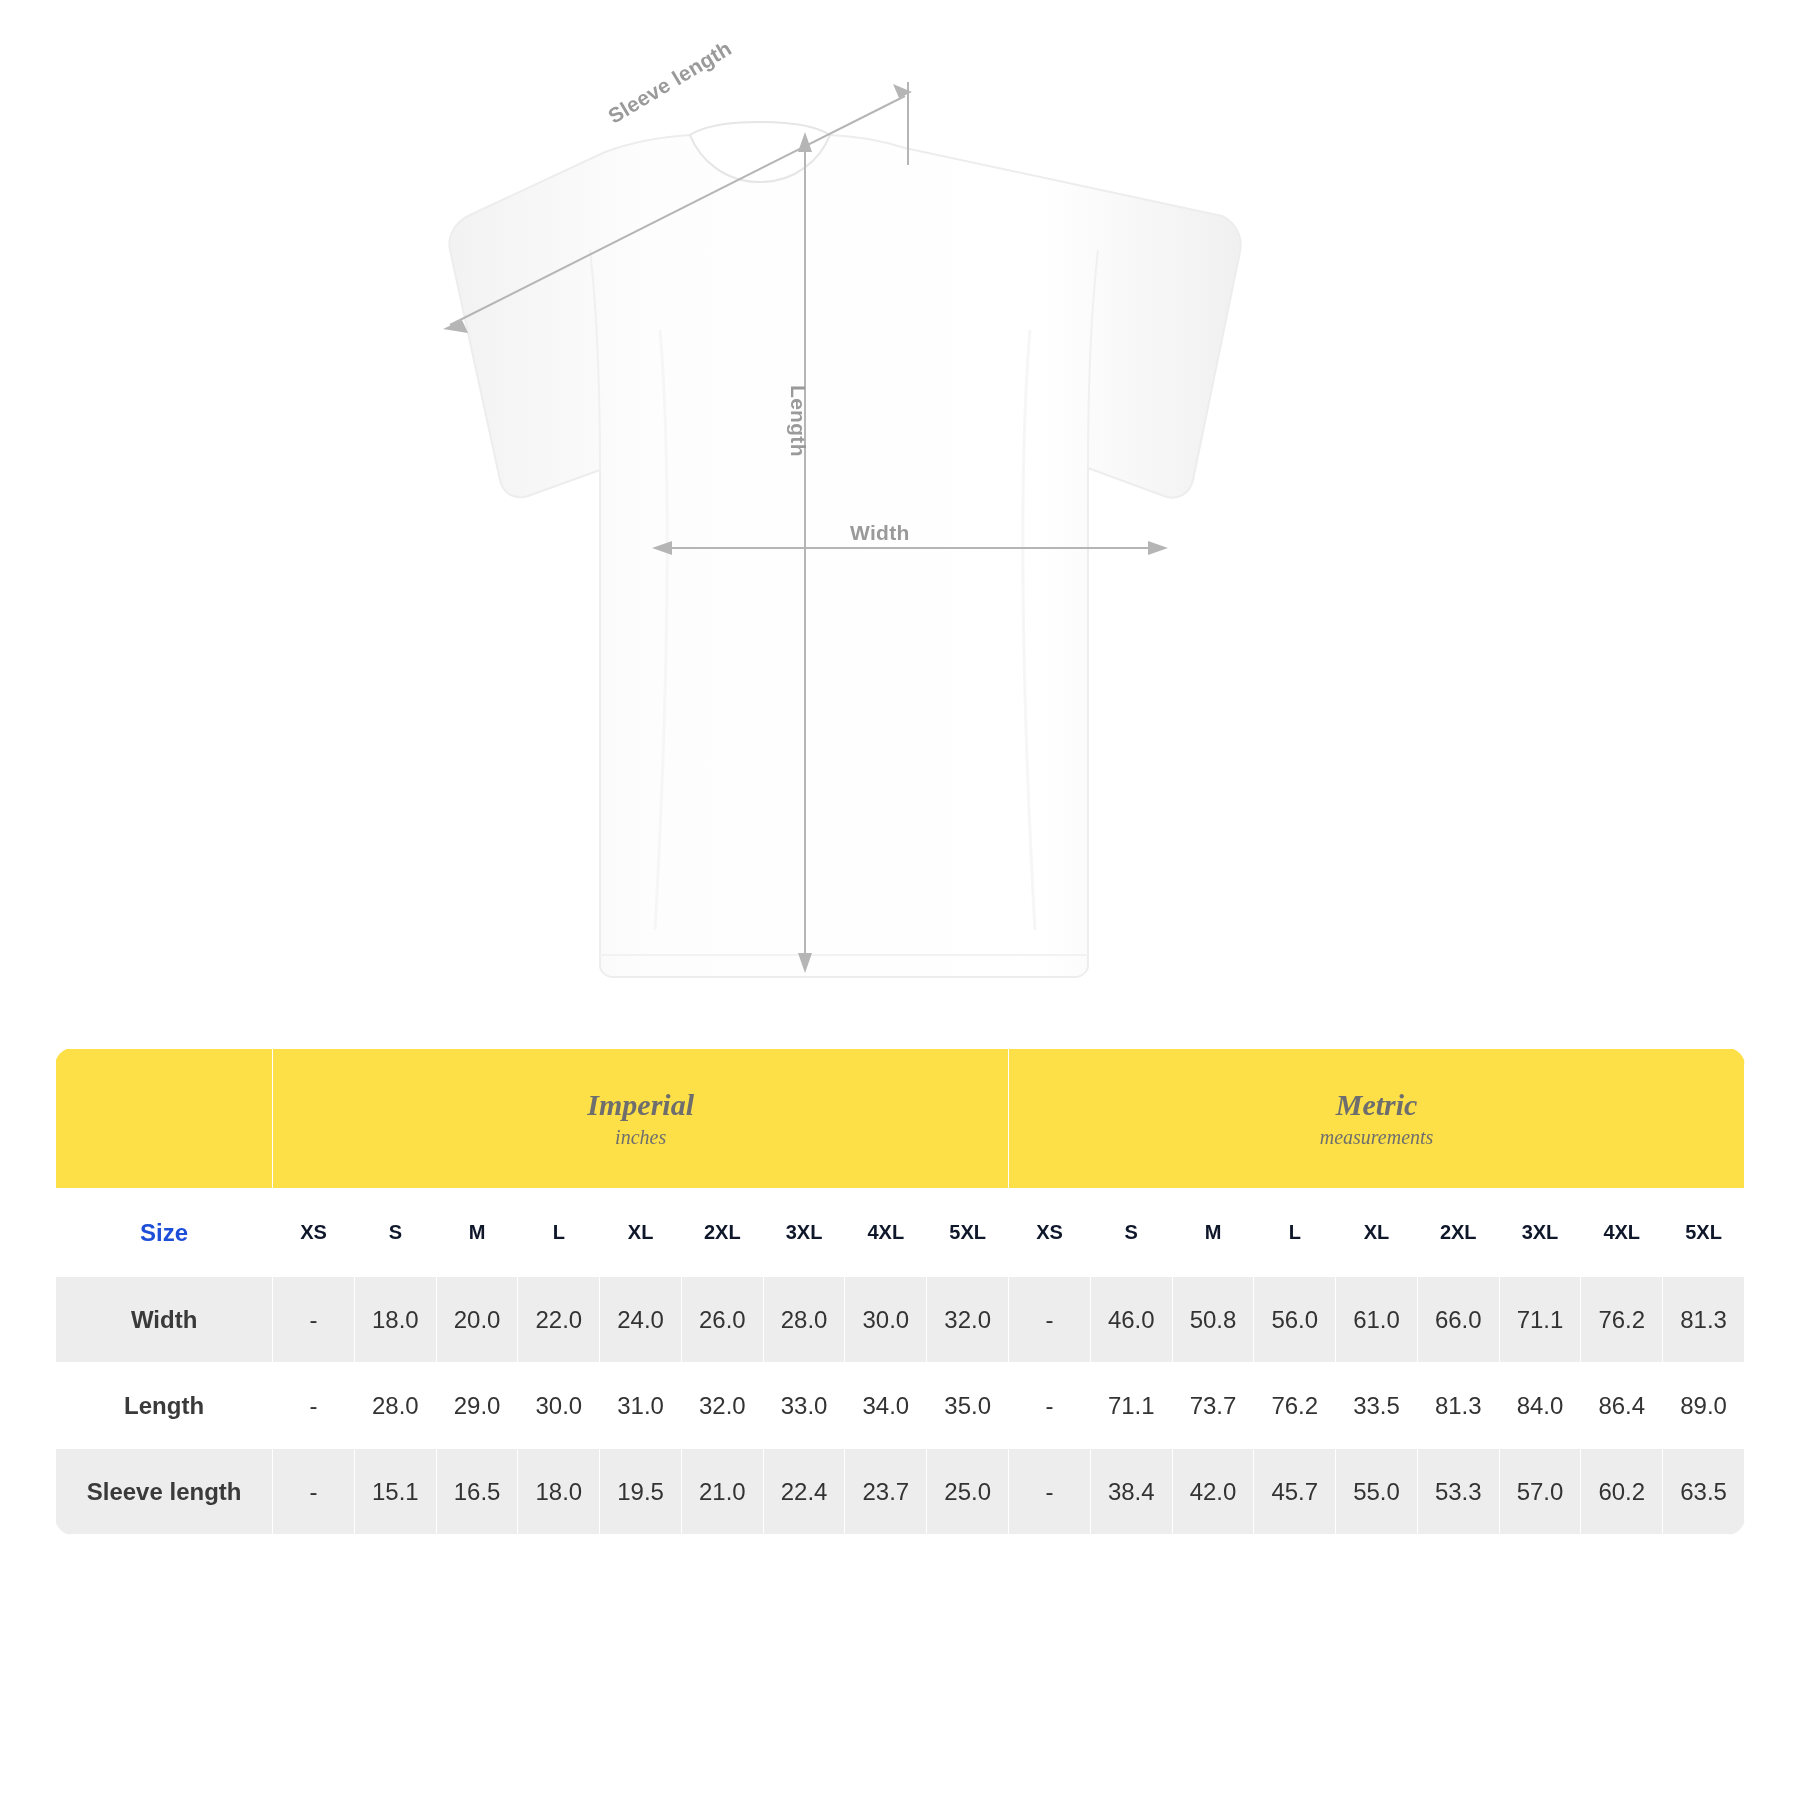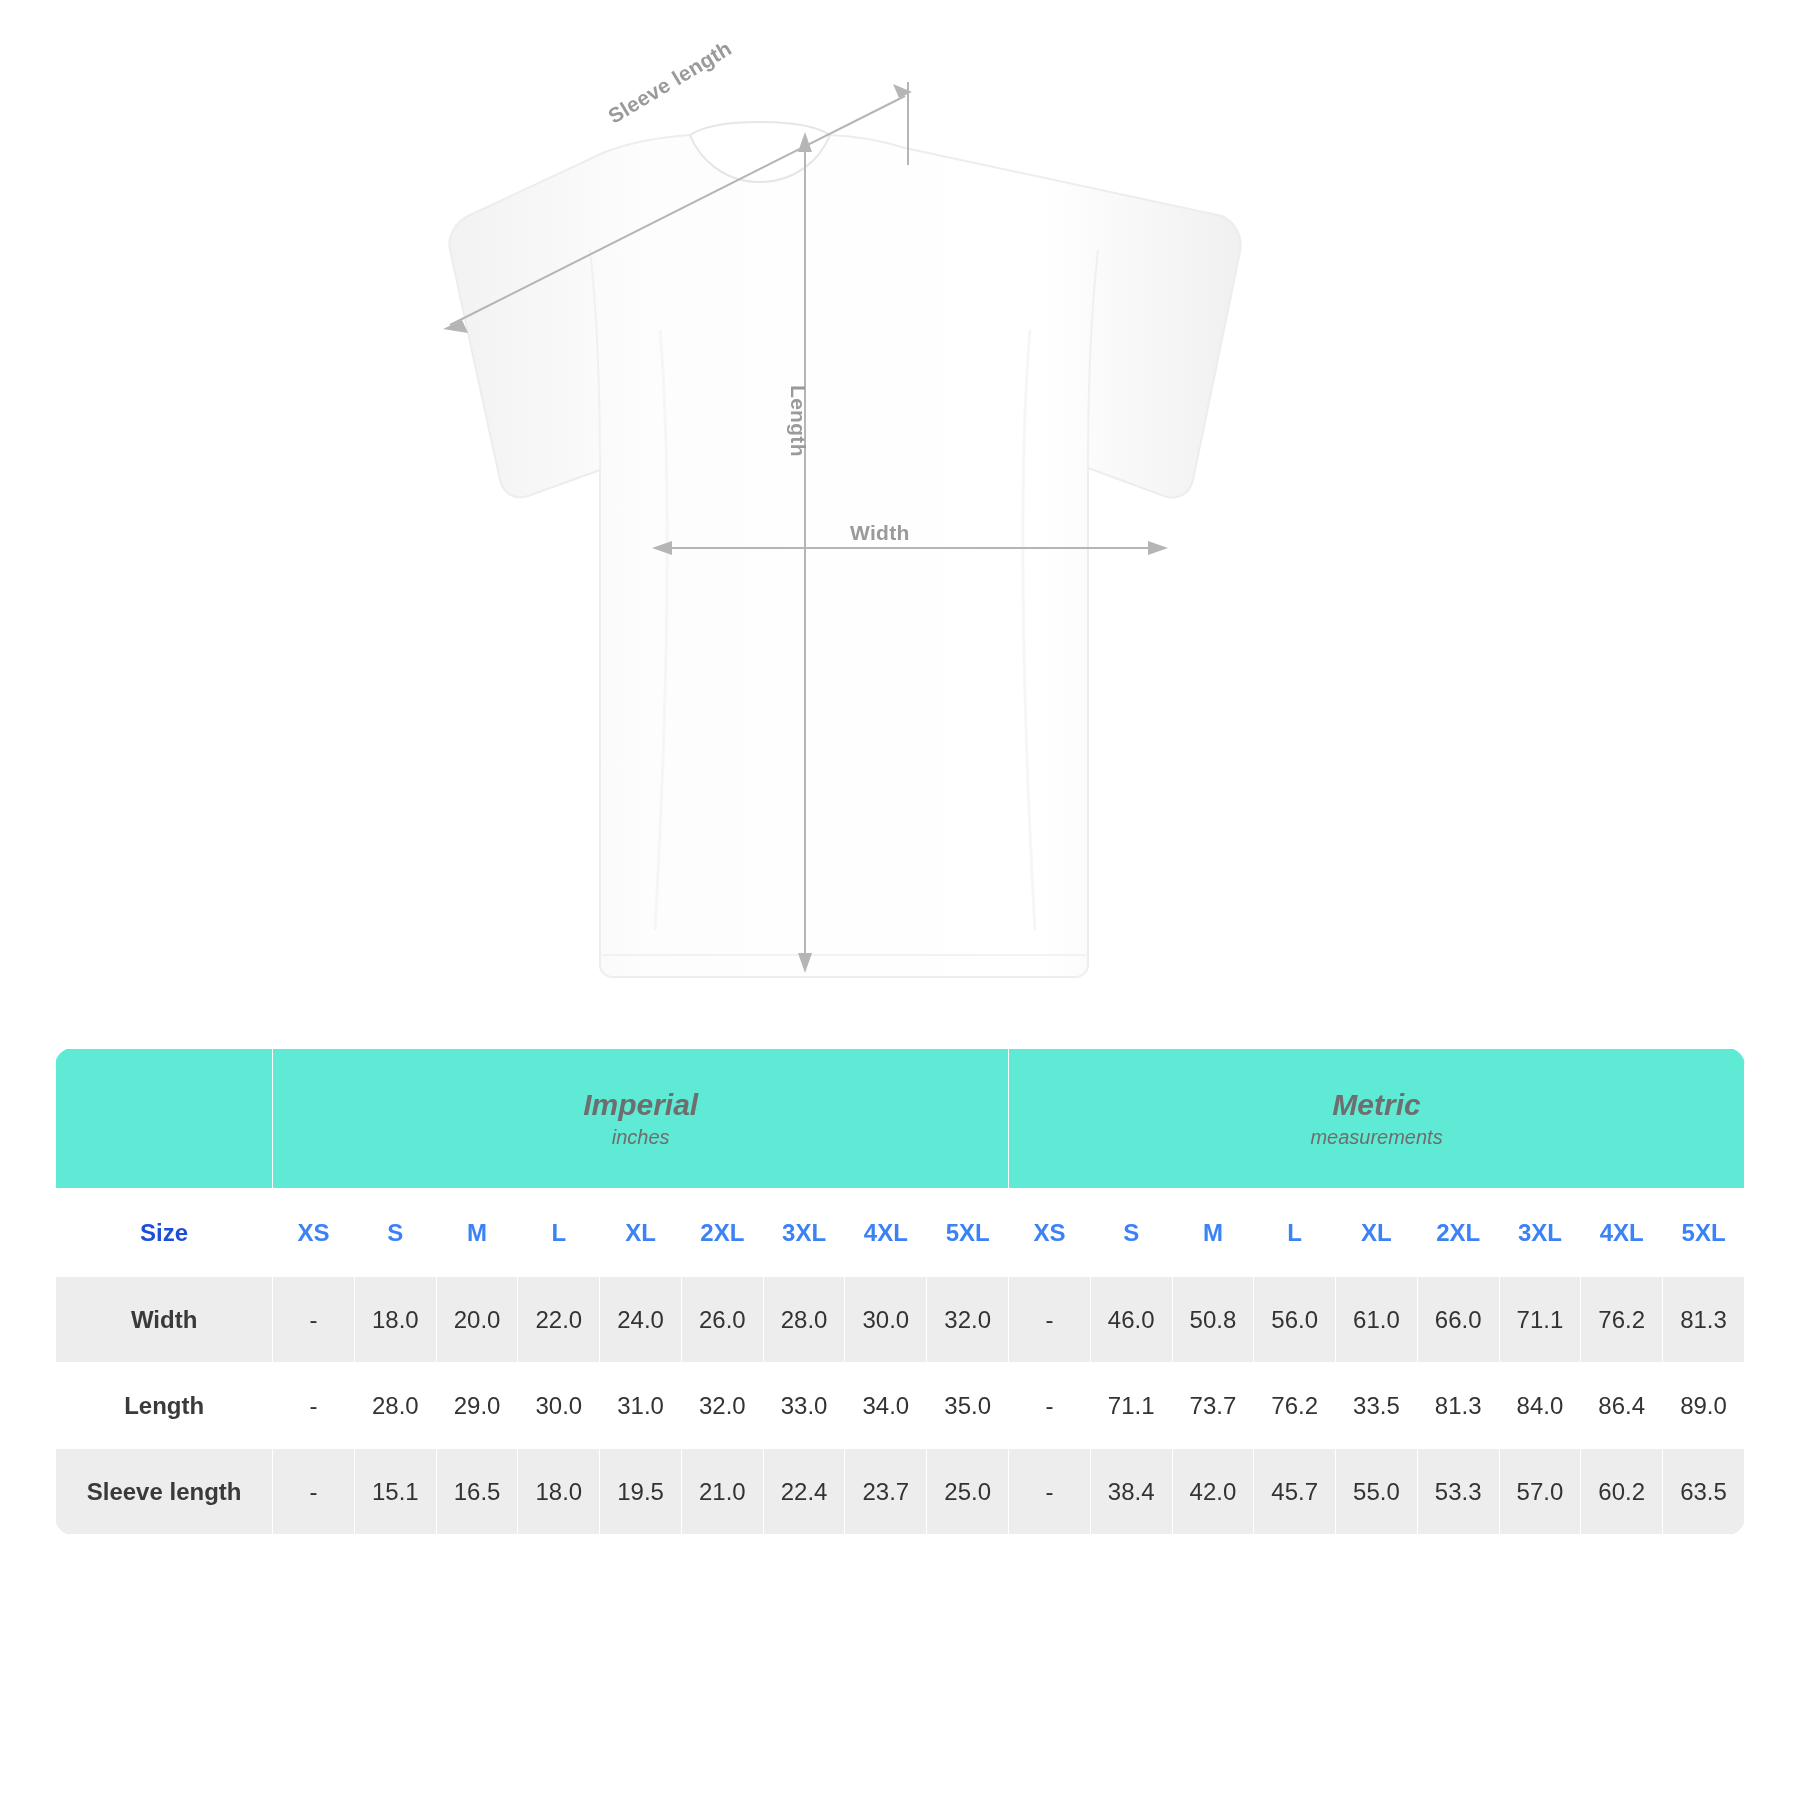--- a/index.html
+++ b/index.html
@@ -82,45 +82,46 @@
     width: 100%;
     border-collapse: collapse;
     table-layout: fixed;
   }
   table.size-table td, table.size-table th {
     border: 1px solid #ffffff;
     text-align: center;
     vertical-align: middle;
   }
   .unit-head {
-    background: #5eead4;
+    background: #fde047;
     height: 140px;
+    font-family: Liberation Serif, serif;
   }
   .unit-head .unit-name {
     font-size: 30px;
     font-style: italic;
     font-weight: bold;
     color: #6e6e6e;
     line-height: 1.25;
   }
   .unit-head .unit-sub {
     font-size: 20px;
     font-style: italic;
     color: #6e6e6e;
     line-height: 1.4;
   }
   .col-label { width: 186px; }
   .col-size { width: 70px; }
 
   tr.header-row td {
     background: #ffffff;
     height: 88px;
-    font-size: 24px;
-    font-weight: bold;
-    color: #3b82f6;
+    font-size: 20px;
+    font-weight: bold;
+    color: #0f172a;
   }
   tr.header-row td.rowhead {
     font-size: 24px;
     color: #1d4ed8;
   }
   tr.data-row td {
     height: 86px;
     font-size: 24px;
     color: #333333;
   }

